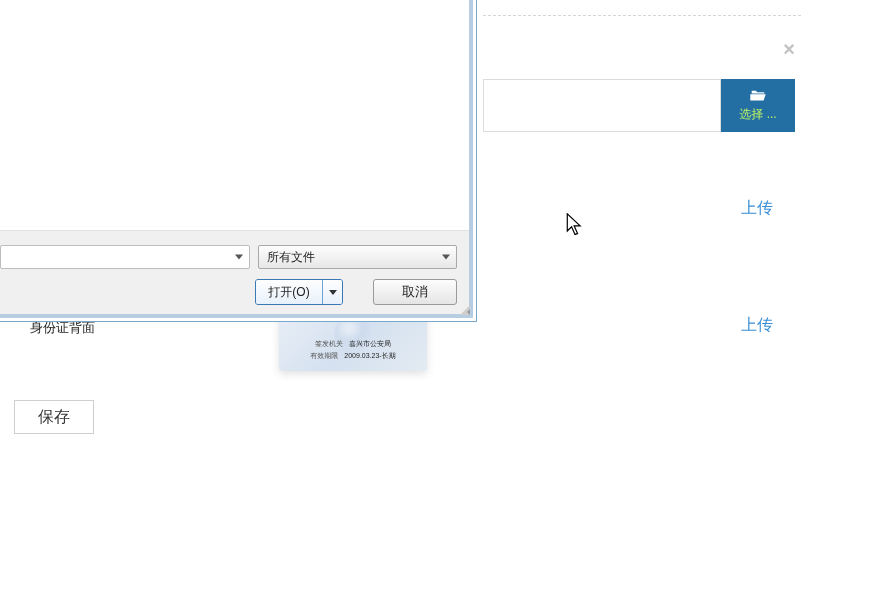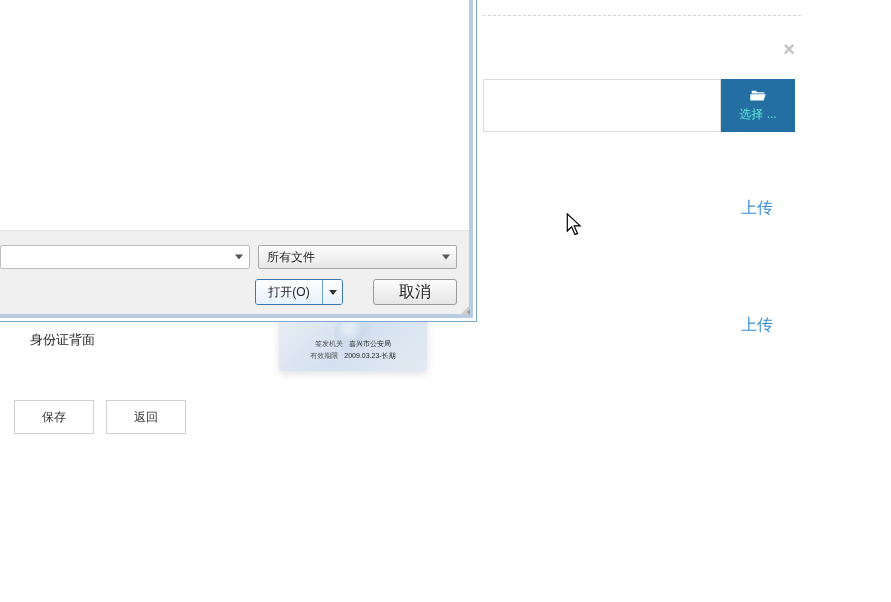--- a/index.html
+++ b/index.html
@@ -34,21 +34,21 @@
       font-weight: bold;
       cursor: pointer;
     }
     .select-btn {
       position: absolute;
       top: 79px;
       right: 96px;
       width: 74px;
       height: 53px;
       background: #236ea3;
-      color: #5eead4;
+      color: #bef264;
       display: flex;
       flex-direction: column;
       align-items: center;
       justify-content: center;
       gap: 4px;
       cursor: pointer;
       font-size: 12px;
     }
     .select-btn svg { fill: #fff; }
     .path-input {
@@ -69,21 +69,20 @@
     }
     .upload-1 { top: 198px; }
     .upload-2 { top: 315px; }
 
     .row-label {
       position: absolute;
       left: 30px;
       top: 319px;
       color: #272727;
       font-size: 13px;
-      margin-top: 12px;
     }
 
     .id-card {
       position: absolute;
       left: 279px;
       top: 313px;
       width: 148px;
       height: 58px;
       background: linear-gradient(135deg,#e8eef6 0%,#d5e1f0 50%,#e3ebf2 100%);
       border-radius: 3px;
@@ -119,21 +118,21 @@
       top: 400px;
       display: flex;
       gap: 12px;
     }
     .plain-btn {
       width: 80px;
       height: 34px;
       border: 1px solid #cfcfcf;
       background: #fff;
       color: #333;
-      font-size: 12px;
+      font-size: 16px;
       cursor: pointer;
       display:flex;align-items:center;justify-content:center;
     }
 
     
     .dialog {
       position: absolute;
       left: 0;
       top: 0;
       width: 477px;
@@ -195,21 +194,21 @@
       position:absolute; right:6px; top:50%; transform:translateY(-50%);
       width:0;height:0;border-left:4px solid transparent;border-right:4px solid transparent;border-top:5px solid #555;
     }
     .action-row{
       position:absolute; right:12px; top:48px; display:flex; gap:30px; align-items:center;
     }
     .win-btn{
       height:26px; min-width:84px;
       background:linear-gradient(#fdfdfd,#e5e5e5);
       border:1px solid #9a9a9a; border-radius:3px;
-      font-size:16px; color:#222;
+      font-size:13px; color:#222;
       display:flex;align-items:center;justify-content:center;
       cursor:pointer;
       text-align:center;
     }
     .open-split{
       display:flex; height:26px;
       border:1px solid #3a78b5; border-radius:3px; overflow:hidden;
       box-shadow:0 0 0 1px #a9d0f2 inset;
     }
     .open-main{
@@ -263,21 +262,20 @@
       <span class="v">嘉兴市公安局</span>
     </div>
     <div class="line">
       <span class="k">有效期限</span>
       <span class="v">2009.03.23-长期</span>
     </div>
   </div>
 
   <div class="btns-row">
     <div class="plain-btn">保存</div>
-    <div class="plain-btn">返回</div>
   </div>
 </div>
 
 <div class="dialog">
   <div class="dialog-content-pane"></div>
 
   <div class="dialog-footer">
     <div class="filename-row">
       <div class="filename-input">
         <span class="caret"></span>

